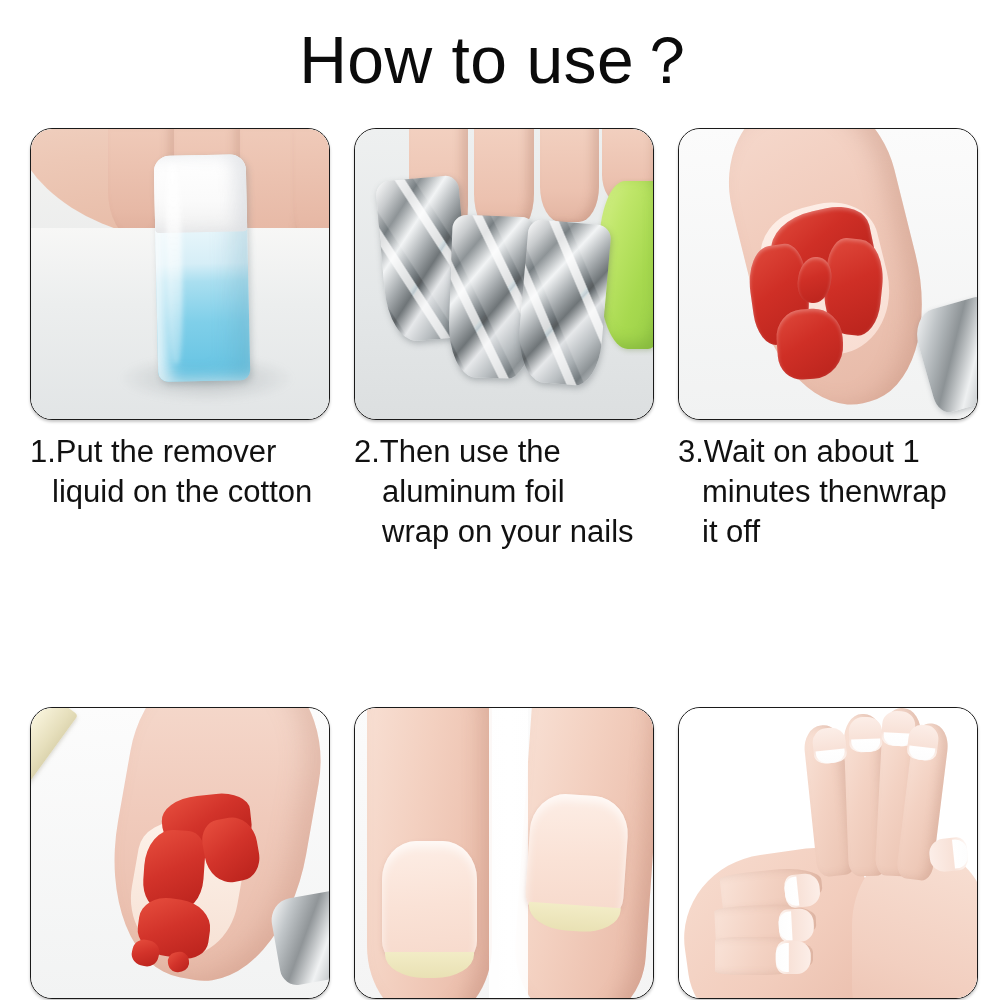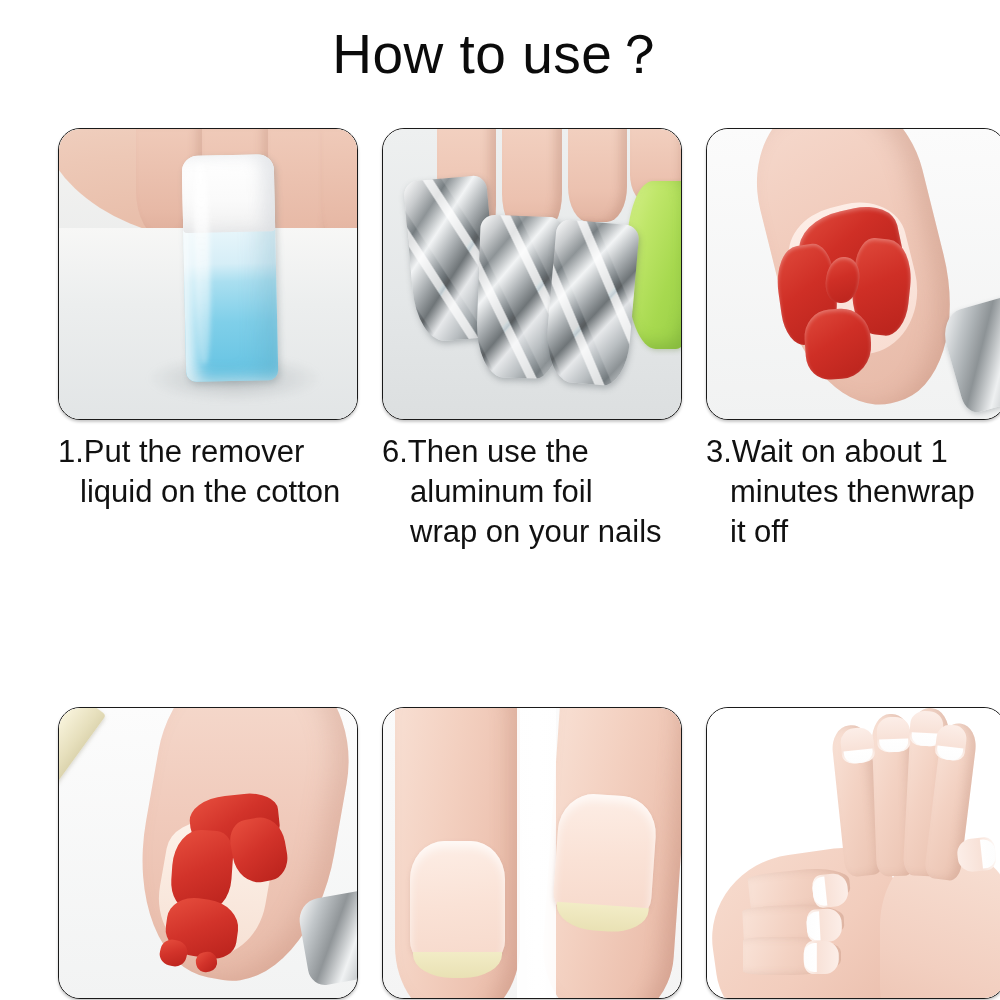--- a/index.html
+++ b/index.html
@@ -17,42 +17,41 @@
     position: relative;
   }
 
   
   .page-title {
     position: absolute;
     top: 26px;
     left: 0;
     width: 1000px;
     text-align: center;
-    font-size: 55px;
+    font-size: 66px;
     font-weight: 400;
     line-height: 1.05;
     letter-spacing: 0.5px;
     color: #0b0b0b;
     white-space: pre;
   }
 
   
   .steps-grid {
     position: absolute;
     top: 128px;
     left: 30px;
     width: 948px;
     display: grid;
     grid-template-columns: 300px 300px 300px;
     column-gap: 24px;
     row-gap: 0px;
   }
   .step {
     width: 300px;
-    margin-left: 28px;
   }
   .step-row-2 { margin-top: 155px; }
 
   .photo {
     width: 300px;
     height: 292px;
     border: 1.6px solid #1a1a1a;
     border-radius: 22px;
     box-sizing: border-box;
     overflow: hidden;
@@ -362,21 +361,21 @@
         <div class="p2-finger p2-fa"></div>
         <div class="p2-finger p2-fb"></div>
         <div class="p2-finger p2-fc"></div>
         <div class="p2-finger p2-fd"></div>
         <div class="p2-clip"></div>
         <div class="p2-foil p2-foil-a"></div>
         <div class="p2-foil p2-foil-b"></div>
         <div class="p2-foil p2-foil-c"></div>
       </div>
     </div>
-    <div class="caption cap-c2">6.Then use the
+    <div class="caption cap-c2">2.Then use the
 aluminum foil
 wrap on your nails</div>
   </div>
 
   <div class="step">
     <div class="photo">
       <div class="photo-inner">
         <div class="p3-bg"></div>
         <div class="p3-finger"></div>
         <div class="p3-nail"></div>

